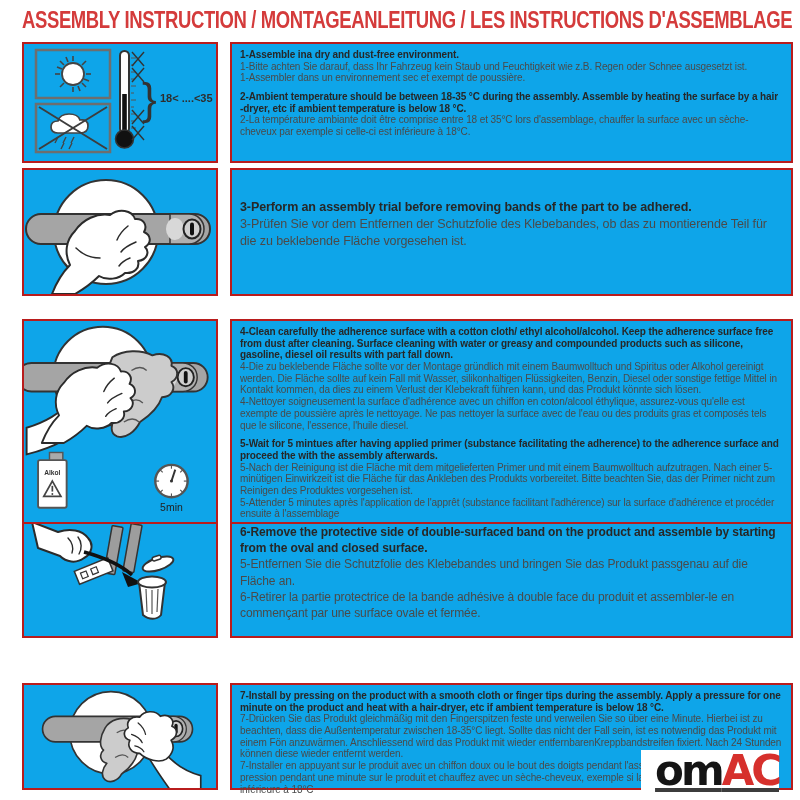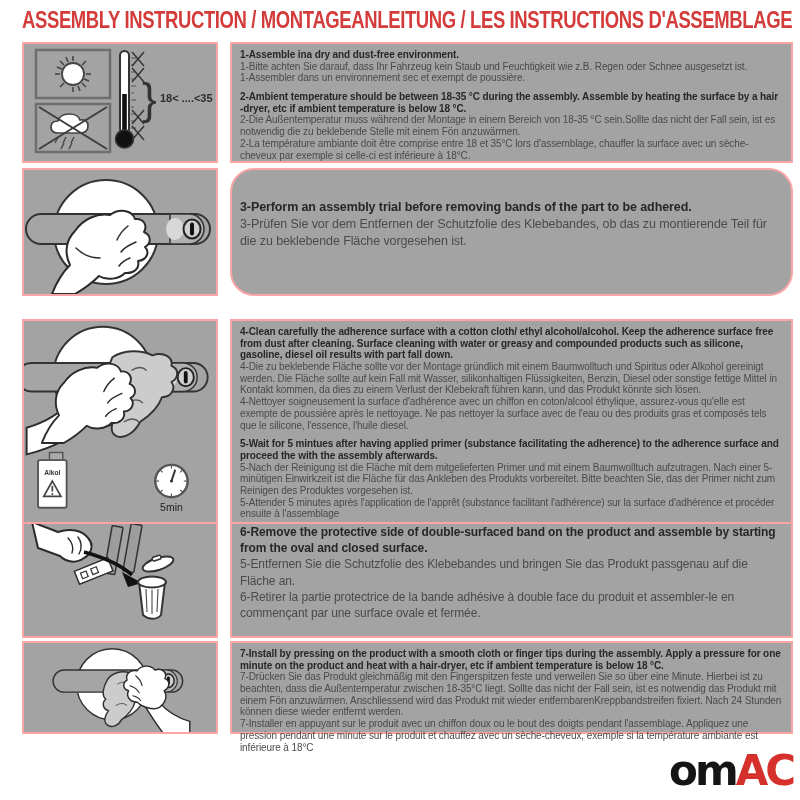--- a/index.html
+++ b/index.html
@@ -1,45 +1,45 @@
 <!DOCTYPE html>
 <html><head>
 <meta charset="utf-8">
 <style>
   html,body{margin:0;padding:0;background:#ffffff;}
   #page{position:relative;width:800px;height:800px;background:#ffffff;overflow:hidden;
         font-family:"Liberation Sans",sans-serif;color:#3c3c3c;}
   .title{position:absolute;left:22px;top:6px;white-space:nowrap;
          font-weight:bold;font-size:24px;letter-spacing:-0.5px;color:#d43b3b;
          transform-origin:left center;}
-  .box{position:absolute;background:#a3a3a3;border:2px solid #fca5a5;box-sizing:border-box;}
+  .box{position:absolute;background:#0ea5e9;border:2px solid #b91c1c;box-sizing:border-box;}
   
   .cellL{left:22px;width:196px;}
   .cellL svg{display:block;width:100%;height:100%;}
   
   .cellR{left:230px;width:563px;padding:5px 8px 4px 8px;}
   .cellR p{margin:0;}
   .sec{margin-bottom:7px;}
   .sec:last-child{margin-bottom:16px;}
   .en{font-weight:bold;color:#272727;}
   .de,.fr{color:#4a4a4a;}
   .fs-s{font-size:10px;line-height:1.17;letter-spacing:-0.1px;}
-  .fs-m{font-size:12.5px;line-height:1.35;letter-spacing:-0.1px;border-radius:24px;}
+  .fs-m{font-size:12.5px;line-height:1.35;letter-spacing:-0.1px;}
   .fs-m2{font-size:12px;line-height:1.35;letter-spacing:-0.1px;}
   .vcenter{display:flex;flex-direction:column;justify-content:center;}
   
   .r1{top:42px;height:121px;}
   .r2{top:168px;height:128px;}
   .r3{top:319px;height:206px;}
   .r4{top:522px;height:116px;}
-  .r5{top:641px;height:93px;}
+  .r5{top:683px;height:107px;}
   
-  .logo{position:absolute;right:7px;bottom:8px;background:#fff;padding-left:14px;
+  .logo{position:absolute;right:21px;bottom:8px;background:#fff;padding-left:14px;
         font-family:"DejaVu Sans",sans-serif;font-weight:bold;font-size:42px;
-        letter-spacing:-3px;line-height:1;}
+        letter-spacing:-3px;line-height:1;text-decoration:underline;}
   .logo .blk{color:#151515;}
   .logo .red{color:#d6302c;}
   svg text{font-family:"Liberation Sans",sans-serif;}
 </style>
 </head>
 <body>
 
 <div id="page">
 
   <div class="title" style="transform: scaleX(0.770771);">ASSEMBLY INSTRUCTION / MONTAGEANLEITUNG / LES INSTRUCTIONS D'ASSEMBLAGE</div>
@@ -115,21 +115,20 @@
     </svg>
   </div>
   <div class="box cellR r1 fs-s">
     <div class="sec">
       <p class="en">1-Assemble ina dry and dust-free environment.</p>
       <p class="de">1-Bitte achten Sie darauf, dass Ihr Fahrzeug kein Staub und Feuchtigkeit wie z.B. Regen oder Schnee ausgesetzt ist.</p>
       <p class="fr">1-Assembler dans un environnement sec et exempt de poussière.</p>
     </div>
     <div class="sec">
       <p class="en">2-Ambient temperature should be between 18-35 °C  during the assembly. Assemble by heating the surface by a hair -dryer, etc if ambient temperature is below 18 °C.</p>
-      <p class="de">2-Die Außentemperatur muss während der Montage in einem Bereich von 18-35 °C  sein.Sollte das nicht der Fall sein, ist es notwendig die zu beklebende Stelle mit einem Fön anzuwärmen.</p>
       <p class="fr">2-La température ambiante doit être comprise entre 18 et 35°C lors d'assemblage, chauffer la surface avec un sèche-cheveux par exemple si celle-ci est inférieure à 18°C.</p>
     </div>
   </div>
 
   <div class="box cellL r2">
     <svg viewBox="0 0 192 124">
       <circle cx="82" cy="62" r="52" fill="#fff" stroke="#333" stroke-width="2"></circle>
       <g>
         <rect x="2" y="44" width="184" height="30" rx="15" fill="#a5a5a5" stroke="#333" stroke-width="2"></rect>
         <path d="M146,44 h19 a15,15 0 0 1 0,30 h-19 z" fill="#b0b0b0" stroke="#333" stroke-width="1.5"></path>

